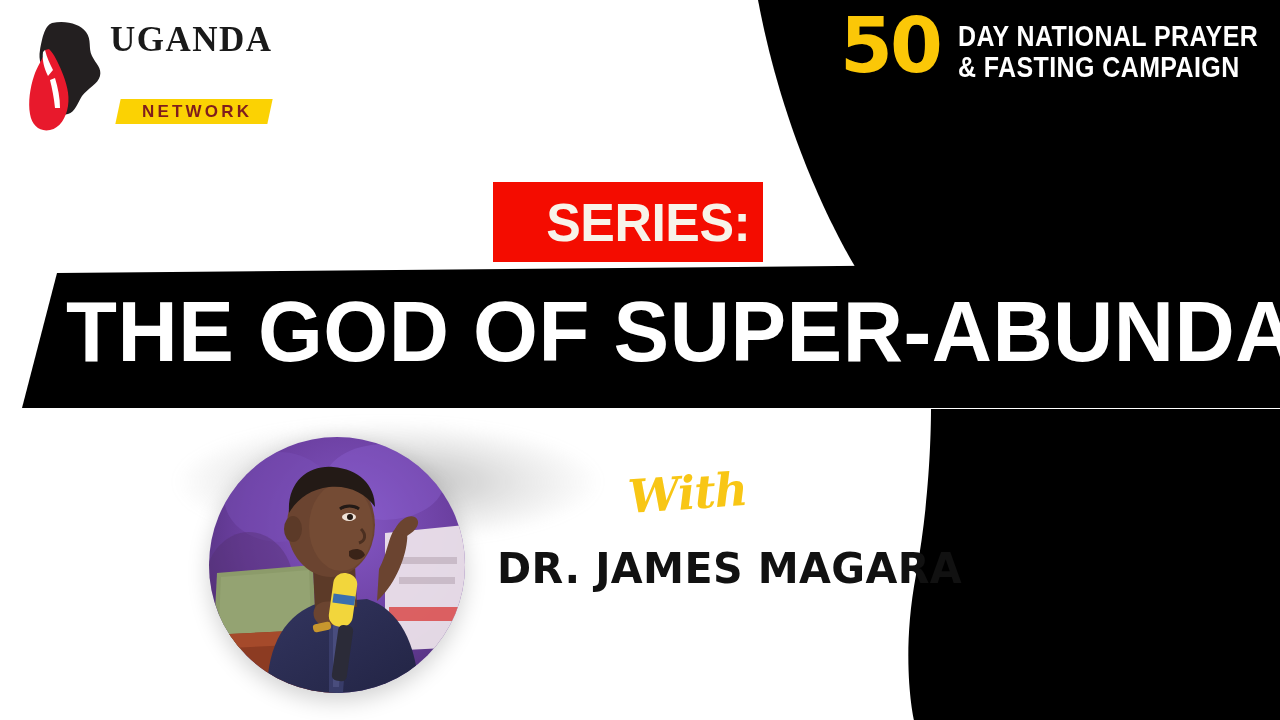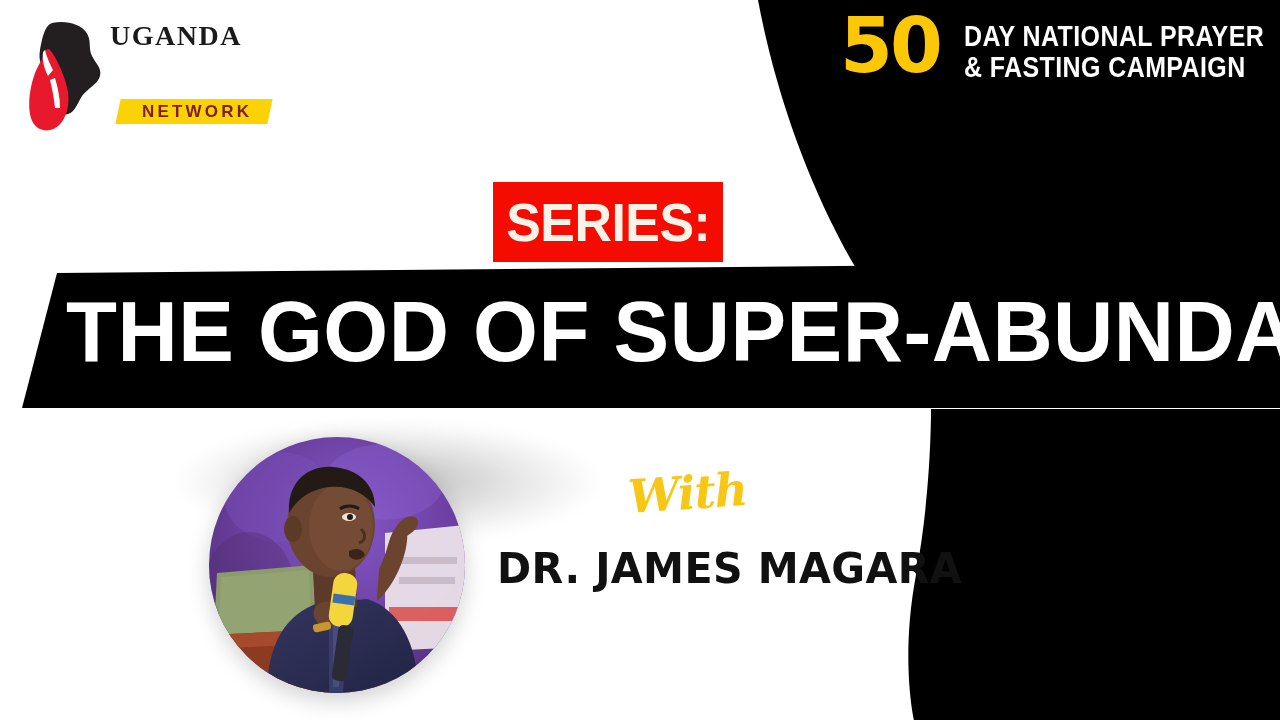--- a/index.html
+++ b/index.html
@@ -35,21 +35,21 @@
     position: absolute;
     left: 0; top: 0;
     width: 100px; height: 115px;
   }
   #logo-uganda {
     position: absolute;
     left: 88px;
     top: 4px;
     font-family: "Liberation Serif", serif;
     font-weight: bold;
-    font-size: 28px;
+    font-size: 35px;
     letter-spacing: 1.5px;
     color: #1a1a1a;
     line-height: 1;
   }
   #logo-jubilee {
     position: absolute;
     left: 84px;
     top: 26px;
     font-family: "DejaVu Serif", serif;
     font-style: italic;
@@ -83,21 +83,21 @@
   }
 
   
   #campaign {
     position: absolute;
     left: 840px;
     top: 14px;
     width: 430px;
     display: flex;
     align-items: flex-start;
-    gap: 24px;
+    gap: 18px;
   }
   #campaign-50 {
     font-family: "DejaVu Sans", sans-serif;
     font-weight: bold;
     font-size: 76px;
     line-height: 0.84;
     color: #FBC707;
     letter-spacing: -3px;
   }
   #campaign-lines {
@@ -119,20 +119,21 @@
   #series-badge {
     position: absolute;
     left: 493px;
     top: 182px;
     width: 230px;
     height: 80px;
     background: #F40C00;
     display: flex;
     align-items: center;
     justify-content: center;
+    padding-left: 40px;
   }
   #series-label {
     font-family: "Liberation Sans", sans-serif;
     font-weight: bold;
     font-size: 54px;
     letter-spacing: -0.5px;
     color: #F8F3E9;
     line-height: 1;
     transform: scaleX(0.96);
   }

